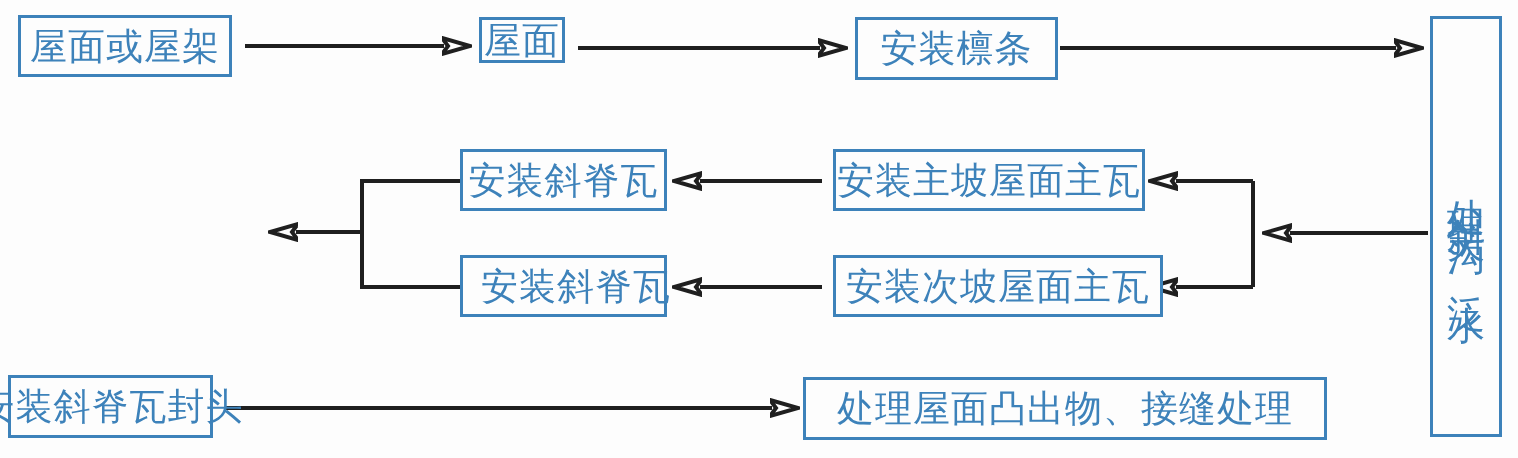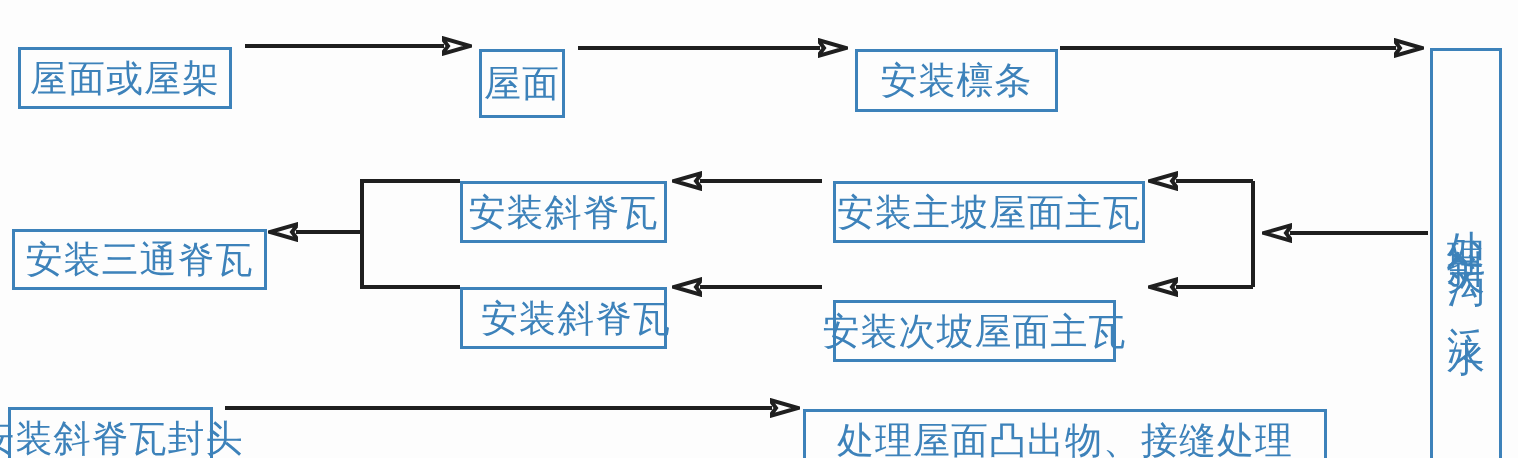--- a/index.html
+++ b/index.html
@@ -29,33 +29,32 @@
     color: #3d82ba;
     background: #fdfdfd;
     display: flex;
     align-items: center;
     justify-content: center;
     font-size: 37px;
     letter-spacing: 1px;
     line-height: 1;
     white-space: nowrap;
     z-index: 2;
-    margin-top: 32px;
   }
   .node-roof-or-truss          { left: 18px;   top: 15px;  width: 214px; height: 62px; }
-  .node-roof                   { left: 479px;  top: 17px;  width: 86px;  height: 69px; }
+  .node-roof                   { left: 479px;  top: 17px;  width: 86px;  height: 46px; }
   .node-install-purlins        { left: 855px;  top: 17px;  width: 203px; height: 63px; }
   .node-valley-flashing        { left: 1430px; top: 16px;  width: 72px;  height: 421px;
                                  writing-mode: vertical-rl; text-orientation: upright;
                                  letter-spacing: 10px; font-size: 38px; }
   .node-tee-ridge              { left: 12px;   top: 197px; width: 255px; height: 61px; }
   .node-main-ridge             { left: 460px;  top: 149px; width: 207px; height: 62px; }
   .node-hip-ridge              { left: 460px;  top: 255px; width: 207px; height: 62px; padding-left: 25px; }
   .node-main-slope             { left: 833px;  top: 149px; width: 312px; height: 62px; }
-  .node-secondary-slope        { left: 833px;  top: 268px; width: 283px; height: 62px; }
+  .node-secondary-slope        { left: 833px;  top: 255px; width: 330px; height: 62px; }
   .node-hip-ridge-caps         { left: 8px;    top: 375px; width: 205px; height: 63px; }
   .node-protrusions-seams      { left: 803px;  top: 377px; width: 524px; height: 63px; }
   .arrows path, .arrows line, .arrows polyline {
     stroke: #1f1f1f;
     stroke-width: 4;
     fill: none;
   }
 </style>
 </head>
 <body>
@@ -88,21 +87,20 @@
   </svg>
 
   <div class="node node-roof-or-truss">屋面或屋架</div>
 
   <div class="node node-roof">屋面</div>
 
   <div class="node node-install-purlins">安装檩条</div>
 
   <div class="node node-valley-flashing">处理斜天沟、泛水</div>
 
-  <div class="node node-tee-ridge">安装三通脊瓦</div>
 
   <div class="node node-main-ridge">安装斜脊瓦</div>
 
   <div class="node node-hip-ridge">安装斜脊瓦</div>
 
   <div class="node node-main-slope">安装主坡屋面主瓦</div>
 
   <div class="node node-secondary-slope">安装次坡屋面主瓦</div>
 
   <div class="node node-hip-ridge-caps">安装斜脊瓦封头</div>

